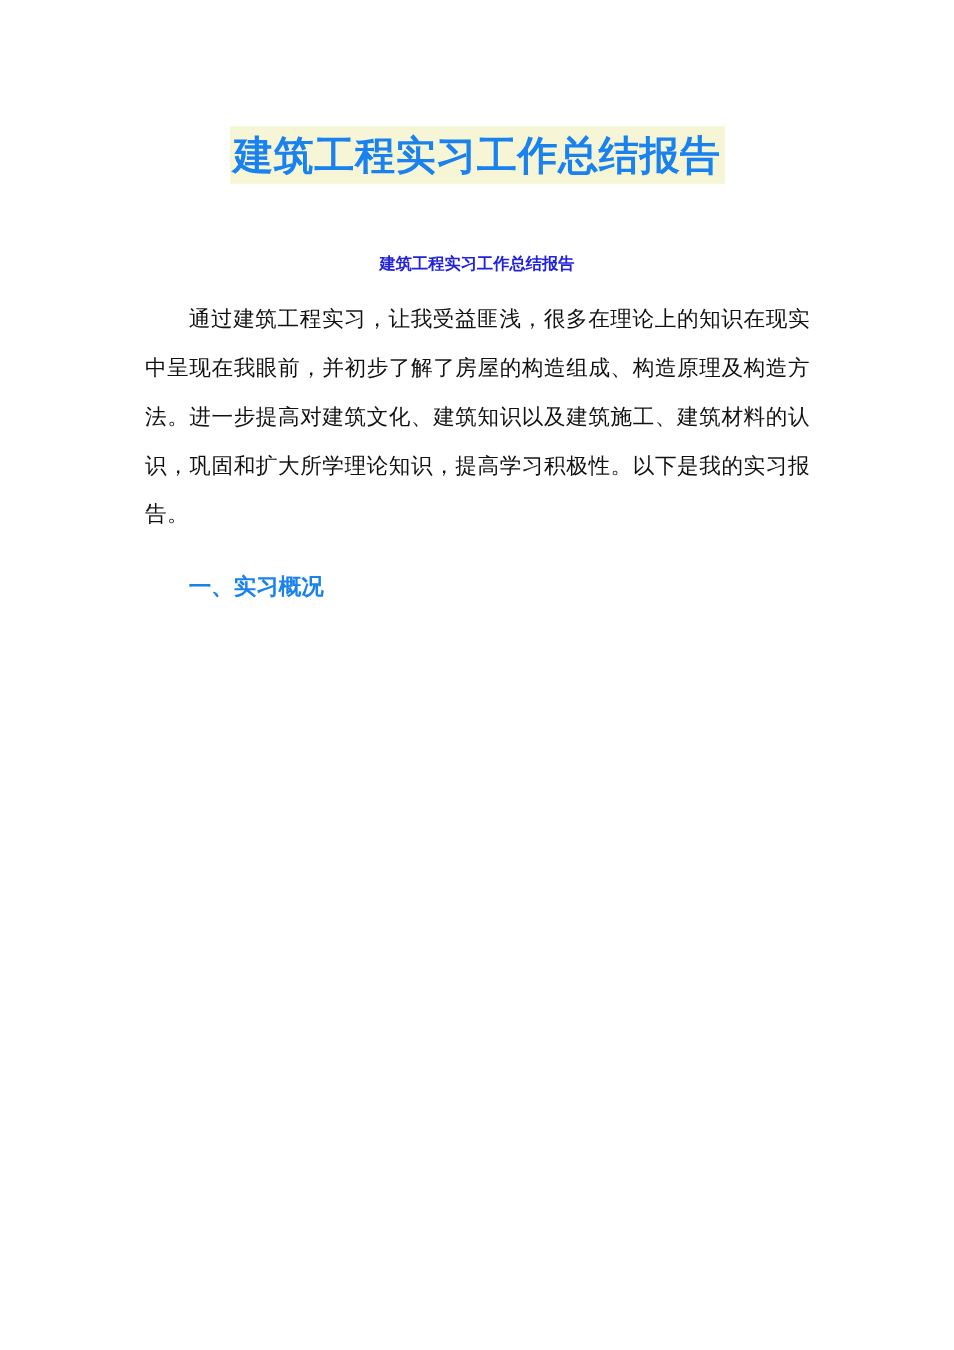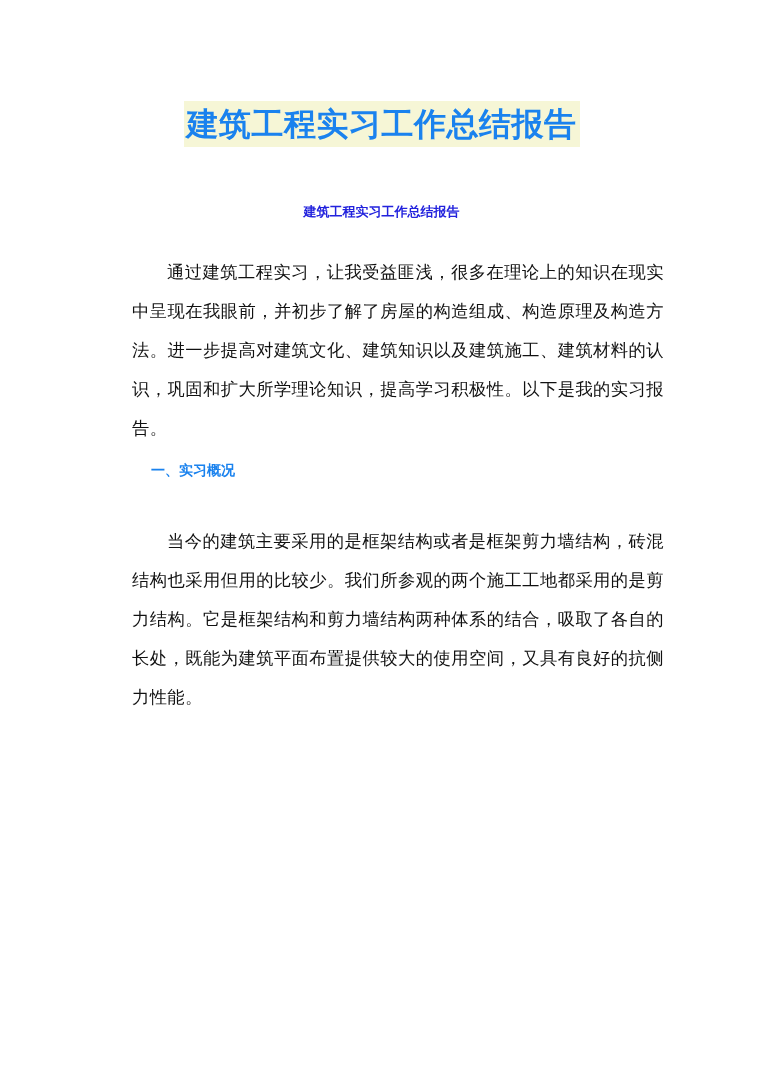--- a/index.html
+++ b/index.html
@@ -53,46 +53,45 @@
   }
   .para {
     position: absolute;
     left: 116px;
     width: 532px;
     font-size: 17.3px;
     line-height: 39px;
     text-indent: 35px;
     text-align: justify;
     letter-spacing: 0.4px;
-    margin: 16px;
+    margin: 0;
   }
   #p1 { top: 237px; }
   .heading {
     position: absolute;
     left: 151px;
     top: 455px;
     color: #1a82ee;
     font-family: "DejaVu Sans", "Liberation Sans", sans-serif;
     font-weight: bold;
-    font-size: 14px;
+    font-size: 18px;
     line-height: 30px;
     margin: 0;
   }
   #p2 { top: 506px; }
   #p3 { top: 719px; }
 </style>
 </head>
 <body>
 
 <div class="page">
   <div class="title-wrap">
     <span class="title">建筑工程实习工作总结报告</span>
   </div>
 
   <div class="subtitle">建筑工程实习工作总结报告</div>
 
   <p class="para" id="p1">通过建筑工程实习，让我受益匪浅，很多在理论上的知识在现实中呈现在我眼前，并初步了解了房屋的构造组成、构造原理及构造方法。进一步提高对建筑文化、建筑知识以及建筑施工、建筑材料的认识，巩固和扩大所学理论知识，提高学习积极性。以下是我的实习报告。</p>
 
   <h2 class="heading">一、实习概况</h2>
 
-  <p class="para" id="p2">当今的建筑主要采用的是框架结构或者是框架剪力墙结构，砖混结构也采用但用的比较少。我们所参观的两个施工工地都采用的是剪力结构。它是框架结构和剪力墙结构两种体系的结合，吸取了各自的长处，既能为建筑平面布置提供较大的使用空间，又具有良好的抗侧力性能。</p>
 
 </div>
 
 </body></html>

